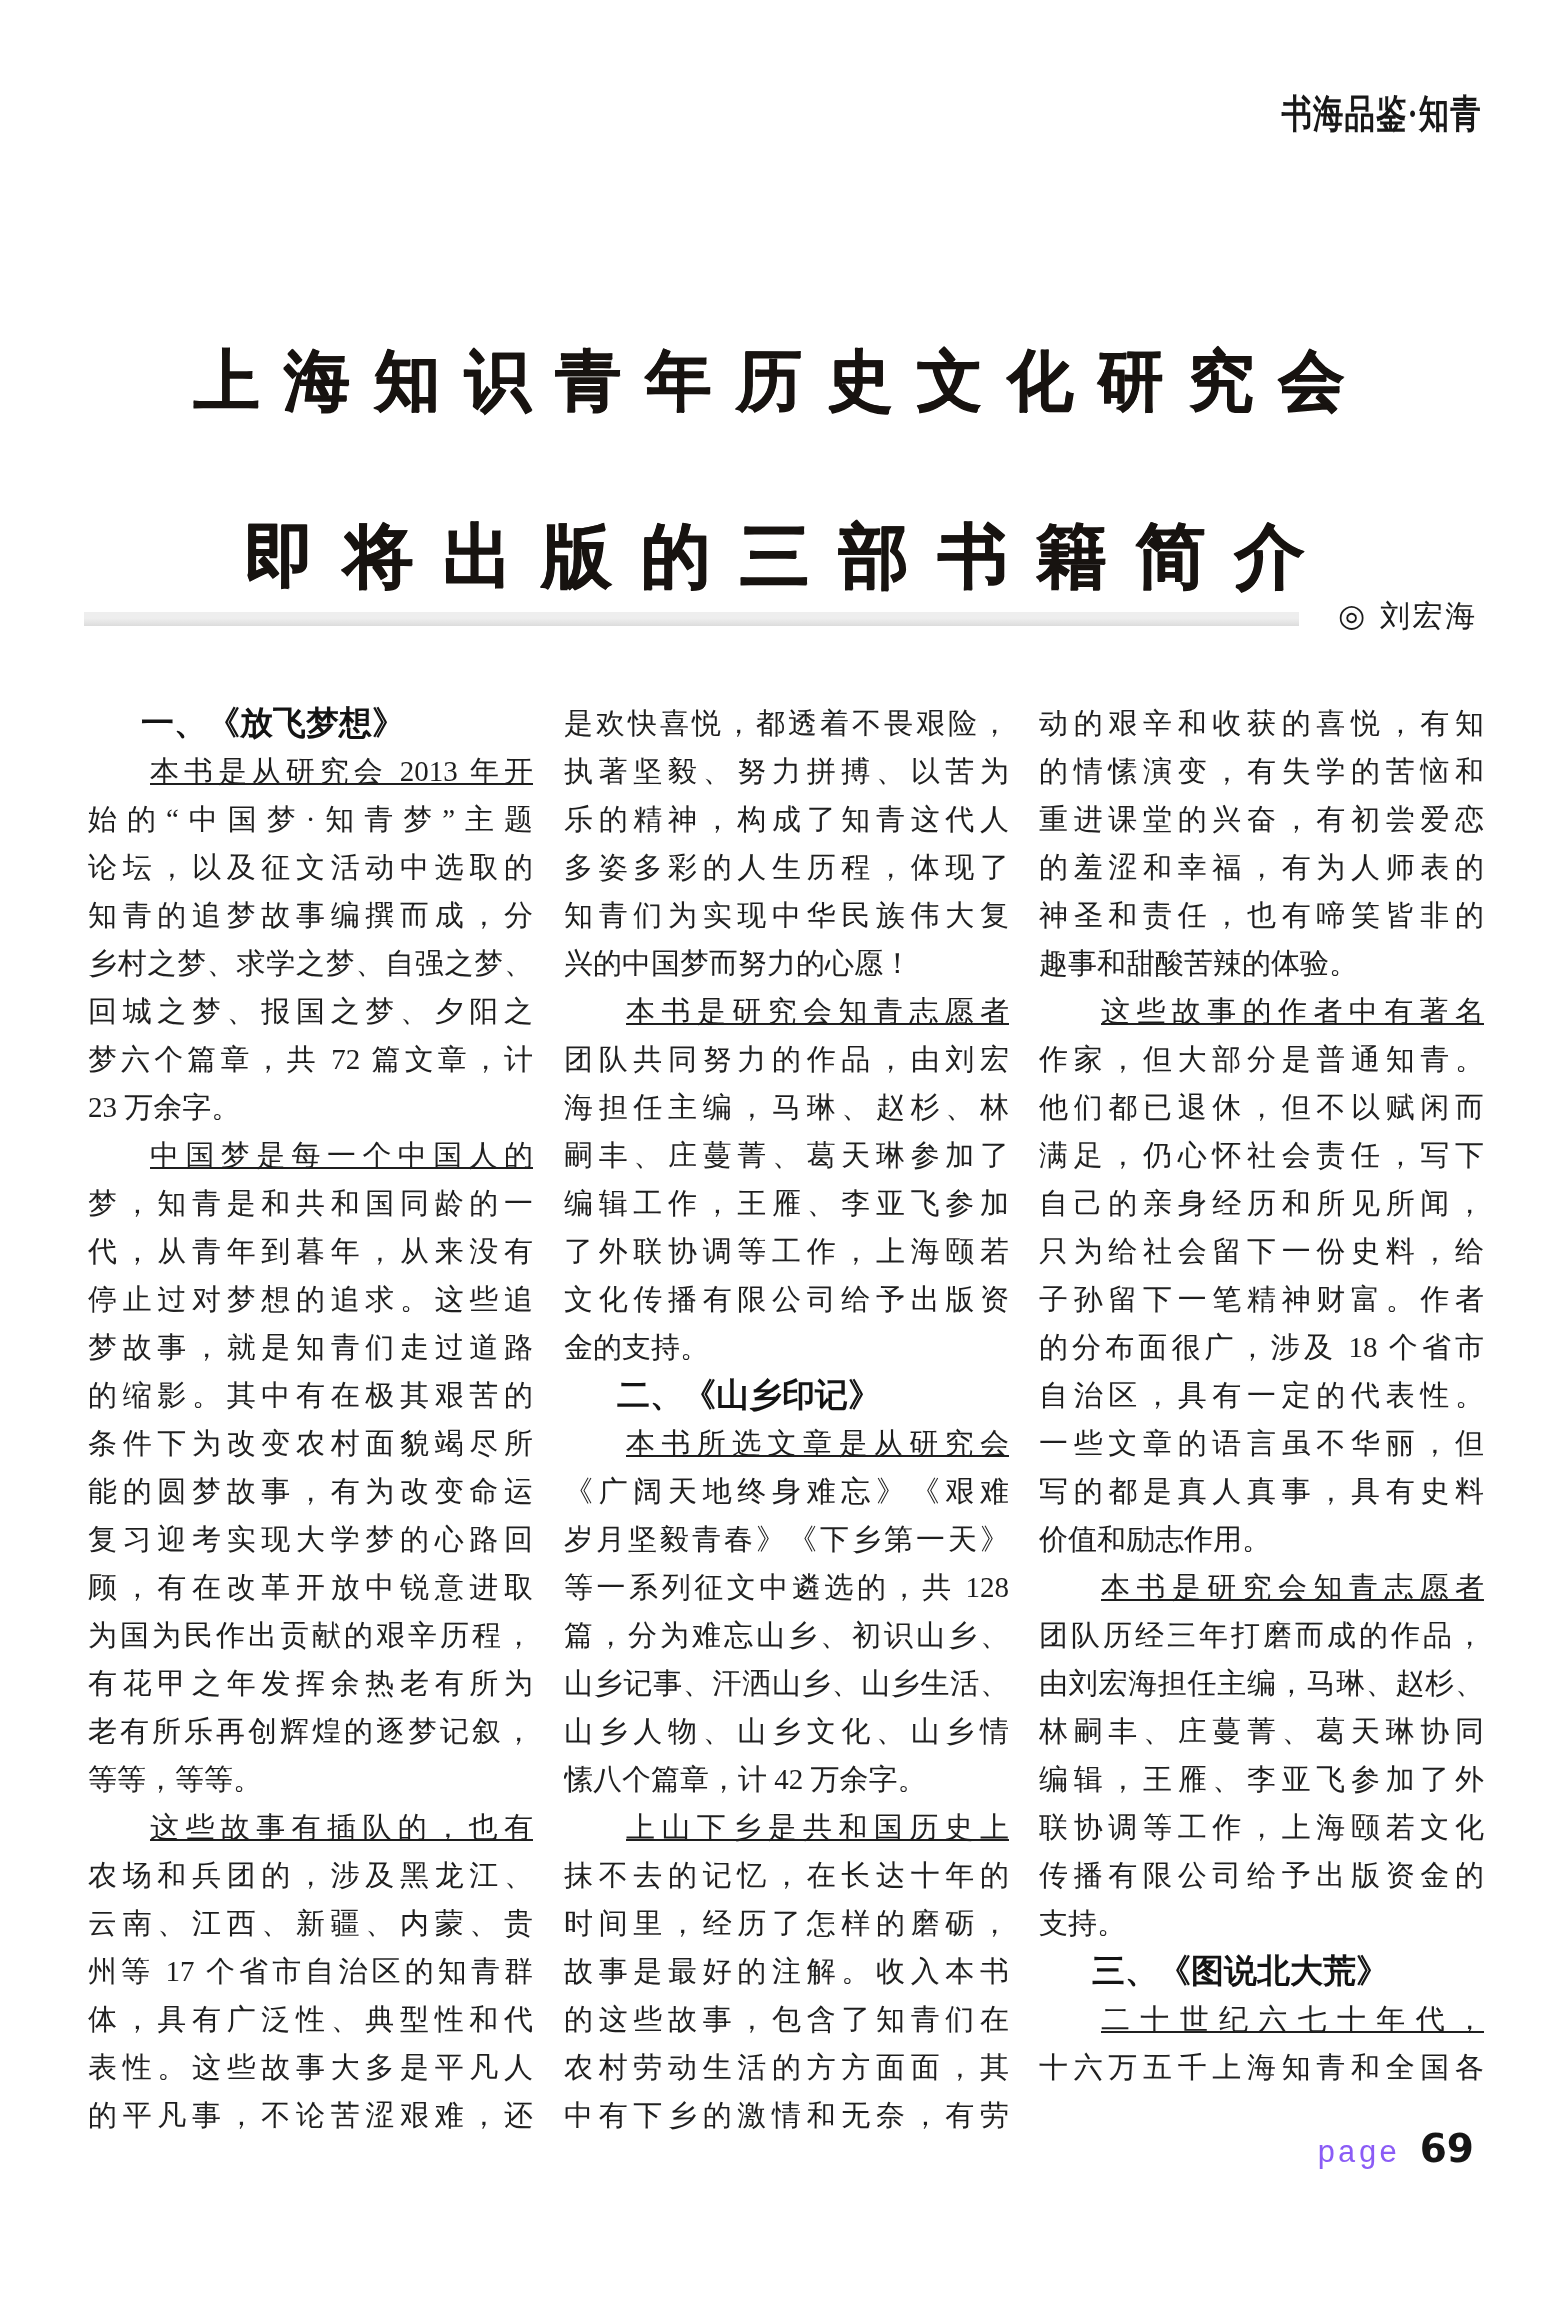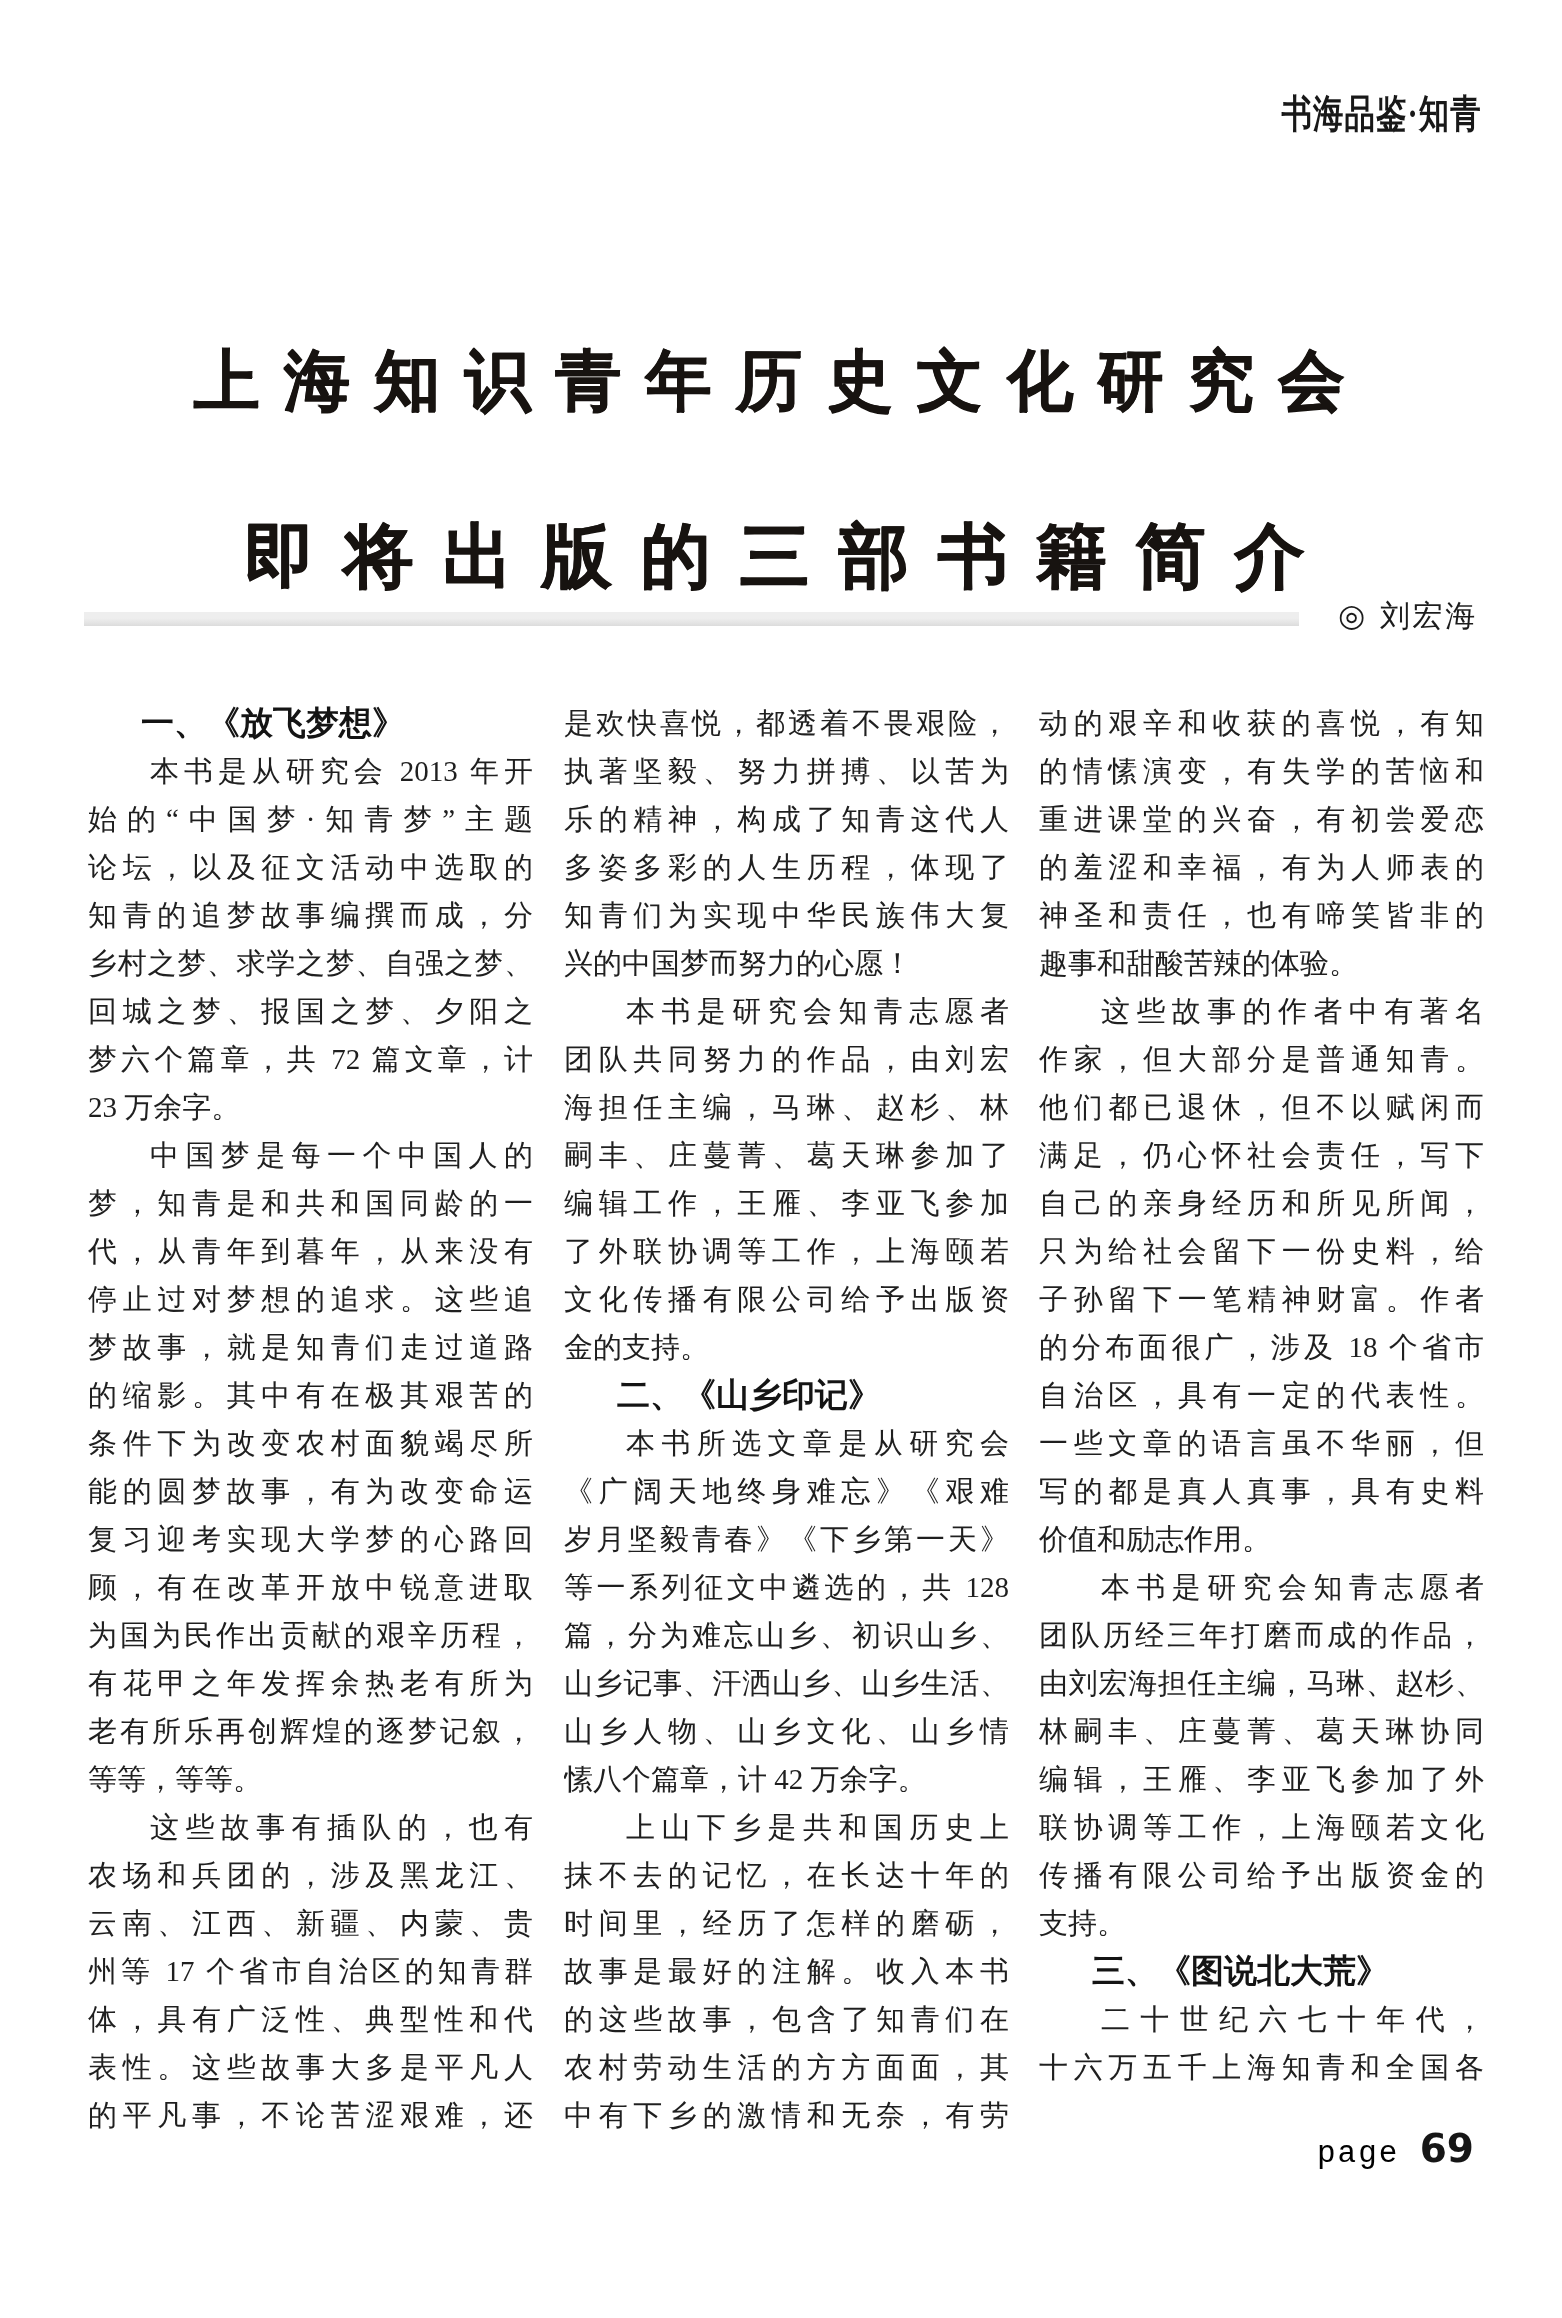--- a/index.html
+++ b/index.html
@@ -49,35 +49,35 @@
   .col{
     position:absolute;top:699px;width:445px;height:1433px;overflow:hidden;
   }
   #col-0{left:88px;} #col-1{left:564px;} #col-2{left:1039px;}
   .line{
     height:48px;line-height:48px;font-size:29px;
     text-align:justify;text-align-last:justify;overflow:hidden;
     color:var(--text);
   }
   .line.end{text-align-last:left;}
-  .line.first{text-indent:62px;}
+  .line.first{text-indent:62px;text-decoration:underline;}
   .line.heading{
     font-family:"Liberation Sans","DejaVu Sans",sans-serif;
     font-weight:700;font-size:33px;text-align-last:left;text-indent:53px;
     color:#141414;
   }
 
   
   .footer{
     position:absolute;top:2126px;right:88px;
     display:flex;align-items:baseline;gap:20.3px;
   }
   .pg-label{
     font-family:"Liberation Mono","DejaVu Sans Mono",monospace;
-    font-size:31px;letter-spacing:2px;color:#000000;
+    font-size:31px;letter-spacing:2px;color:#8b5cf6;
   }
   .pg-num{
     font-family:"DejaVu Sans","Liberation Sans",sans-serif;
     font-size:39px;font-weight:700;color:#161616;
   }
 </style>
 </head>
 <body>
 
 <div class="page">

